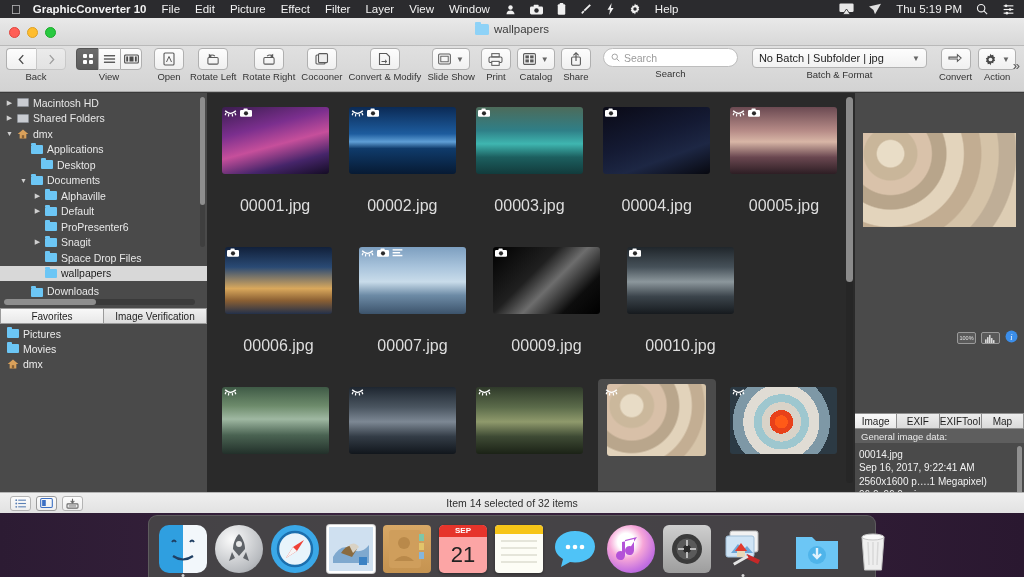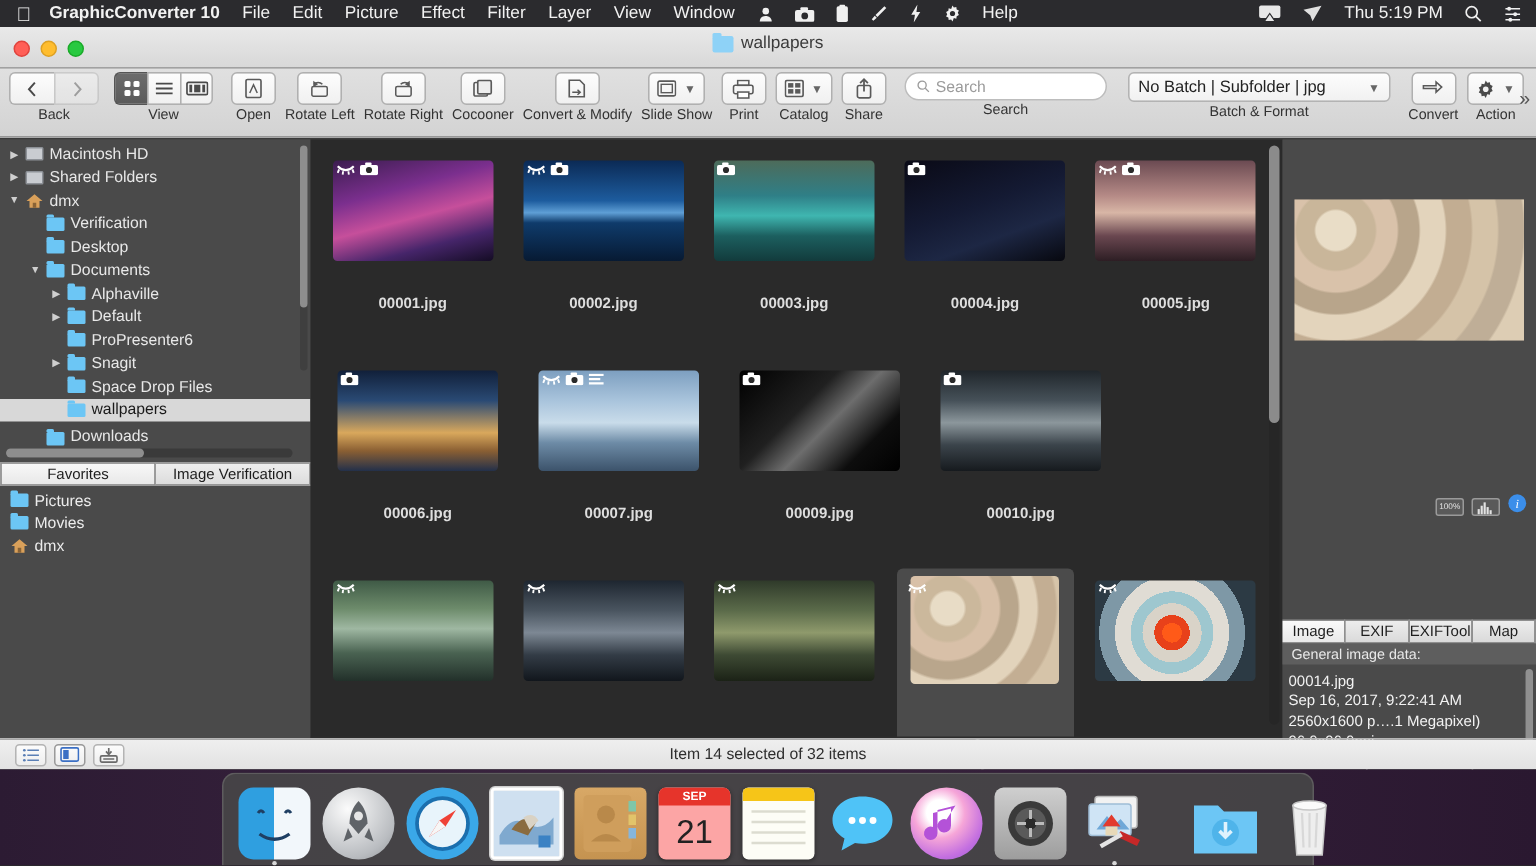--- a/index.html
+++ b/index.html
@@ -124,21 +124,21 @@
 
   
   .browser { flex:1; position:relative; background:#2a2a2a; overflow:hidden; }
   .grid { position:absolute; top:6px; left:0; right:12px; bottom:26px; }
   .gridrow { display:flex; height:140px; }
   .cell { width:125px; margin-left:9px; position:relative; display:flex; flex-direction:column; align-items:center; padding-top:6px; border-radius:4px;}
   .cell.sel { background:#4b4b4b; }
   .thumbwrap { position:relative; width:111px; height:70px; display:flex; align-items:center; justify-content:center;}
   .thumb { border-radius:3px; background-size:cover; background-position:center; }
   .badges { position:absolute; top:3px; left:4px; display:flex; gap:3px; align-items:center; z-index:3;}
-  .cname { margin-top:22px; font-size:10px; color:#dedede;font-weight:bold; }
+  .cname { margin-top:22px; font-size:16px; color:#dedede; }
   .gscroll { position:absolute; right:2px; top:4px; width:7px; bottom:30px; background:#262626; border-radius:4px;}
   .gscroll i { display:block; width:100%; height:48%; background:#8b8b8b; border-radius:4px;}
 
   .bbar { position:absolute; left:0; right:0; bottom:0; height:22px;
     background:linear-gradient(#515151,#4a4a4a); border-top:1px solid #2c2c2c;
     display:flex; align-items:center; padding:0 8px; gap:6px; font-size:10px; color:#e6e6e6;}
   .slider { width:88px; height:3px; background:#6d6d6d; border-radius:2px; position:relative;}
   .sknob { position:absolute; left:7px; top:-4px; width:11px; height:11px; border-radius:50%;
     background:linear-gradient(#fafafa,#d6d6d6); border:1px solid #8a8a8a;}
   .filterbox { width:108px;height:15px;border-radius:8px;background:#fff;border:1px solid #8f8f8f;
@@ -536,23 +536,23 @@
                   <rect x="5.6" y="7.4" width="2.8" height="4" fill="#8a6336"></rect>
                 </svg>
               </span>
               <span>dmx</span>
             </div>
             <div class="trow" style="padding-left: 18px;">
               <span class="tw"></span>
               <span class="ti">
                 <span class="fldr"></span>
               </span>
-              <span>Verification</span>
-            </div>
-            <div class="trow" style="padding-left: 18px;">
+              <span>Applications</span>
+            </div>
+            <div class="trow" style="padding-left: 28px;">
               <span class="tw"></span>
               <span class="ti">
                 <span class="fldr"></span>
               </span>
               <span>Desktop</span>
             </div>
             <div class="trow" style="padding-left: 18px;">
               <span class="tw open">▼</span>
               <span class="ti">
                 <span class="fldr"></span>

